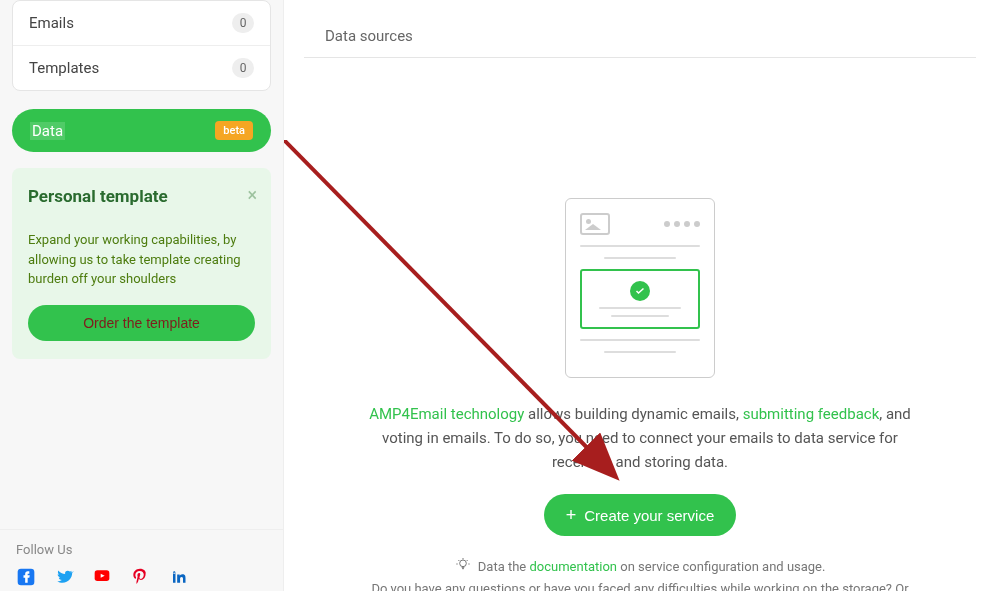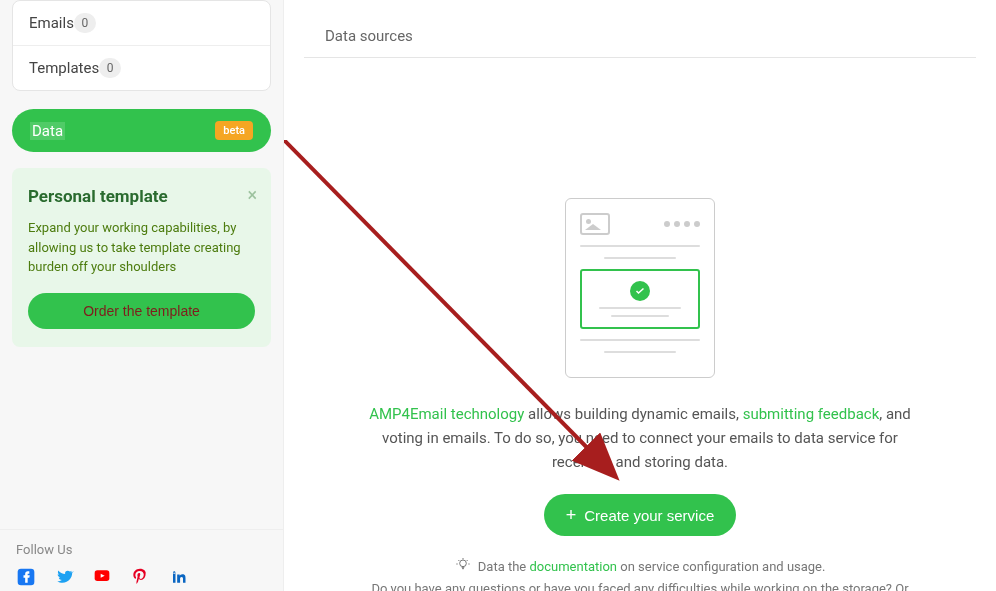--- a/index.html
+++ b/index.html
@@ -2,31 +2,31 @@
 <html><head>
 <meta charset="utf-8">
 <style>
 * { box-sizing: border-box; margin: 0; padding: 0; }
 body { font-family: -apple-system, BlinkMacSystemFont, "Segoe UI", Roboto, Arial, sans-serif; background: #fff; width: 996px; height: 591px; overflow: hidden; color: #333; }
 .layout { display: flex; height: 100%; }
 
 
 .sidebar { width: 284px; background: #f7f7f7; padding: 0 12px 0 12px; display: flex; flex-direction: column; border-right: 1px solid #eee; }
 .nav-list { background: #fff; border: 1px solid #e5e5e5; border-radius: 8px; overflow: hidden; margin-top: 0; }
-.nav-item { display: flex; align-items: center; padding: 12px 16px; border-bottom: 1px solid #eee; cursor: pointer; font-size: 15px; color: #444; }
+.nav-item { display: flex; align-items: center; justify-content: space-between; padding: 12px 16px; border-bottom: 1px solid #eee; cursor: pointer; font-size: 15px; color: #444; }
 .nav-item:last-child { border-bottom: none; }
 .badge-count { background: #eee; color: #666; font-size: 12px; border-radius: 10px; min-width: 22px; height: 20px; display: inline-flex; align-items: center; justify-content: center; padding: 0 6px; }
 
 .data-pill { margin-top: 18px; background: #32c24d; color: #fff; border-radius: 24px; padding: 12px 18px; display: flex; align-items: center; justify-content: space-between; cursor: pointer; gap: 32px; }
 .data-pill span.label { font-size: 15px; background: rgba(255,255,255,0.15); padding: 0 2px; }
 .badge-beta { background: #f5a623; color: #fff; font-size: 11px; border-radius: 4px; padding: 3px 8px; font-weight: 500; }
 
 .promo-card { margin-top: 16px; background: #e8f7e9; border-radius: 8px; padding: 18px 16px 18px 16px; position: relative; }
 .promo-close { position: absolute; top: 18px; right: 14px; color: #9cc29e; font-size: 18px; cursor: pointer; line-height: 1; }
-.promo-title { font-size: 17px; font-weight: 700; color: #2a6b2f; margin-bottom: 12px; }
+.promo-title { font-size: 17px; font-weight: 700; color: #2a6b2f; margin-bottom: 24px; }
 .promo-text { font-size: 13px; color: #4d7c0f; line-height: 1.5; margin-bottom: 16px; }
 .promo-btn { background: #32c24d; color: #7f1d1d; border: none; border-radius: 20px; width: 100%; padding: 10px 0; font-size: 14px; cursor: pointer; }
 
 .spacer { flex: 1; }
 .follow-section { padding: 12px 4px 4px 4px; border-top: 1px solid #eee; margin: 0 -12px; padding-left: 16px; }
 .follow-label { font-size: 13px; color: #888; margin-bottom: 10px; }
 .social-row { display: flex; gap: 18px; align-items: center; }
 .social-icon { width: 20px; height: 20px; display: inline-flex; align-items: center; justify-content: center; }
 
 

